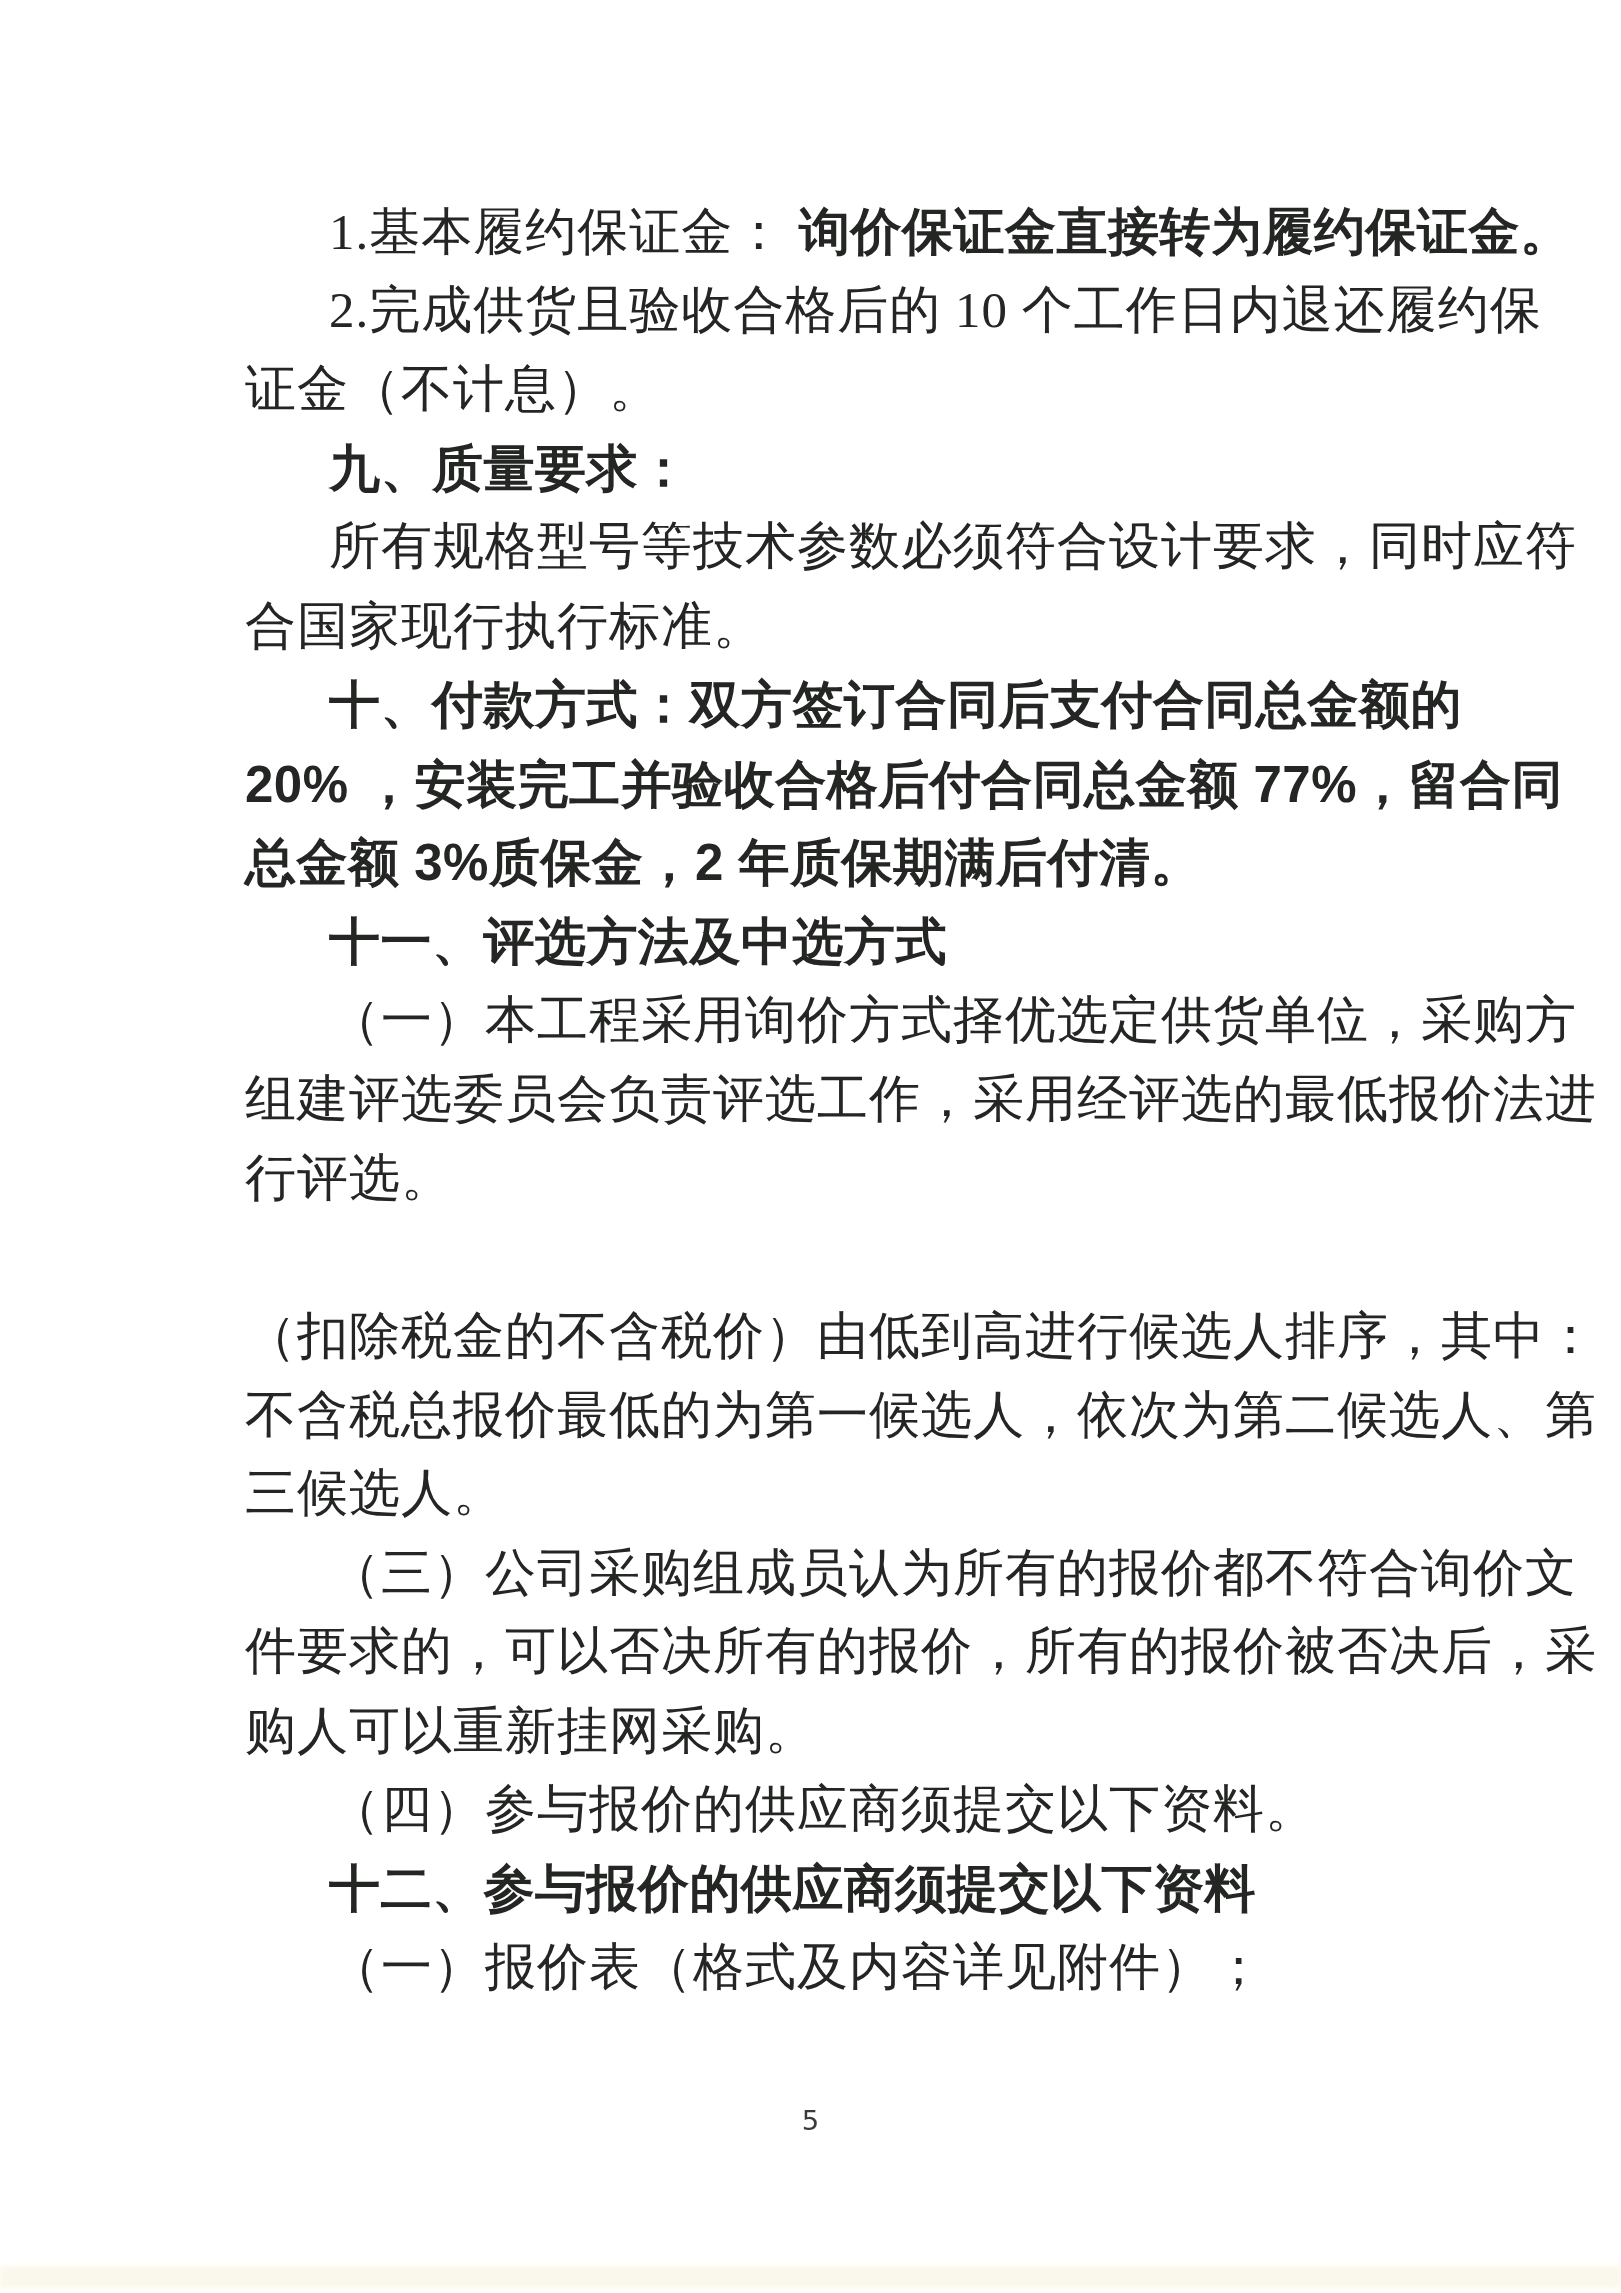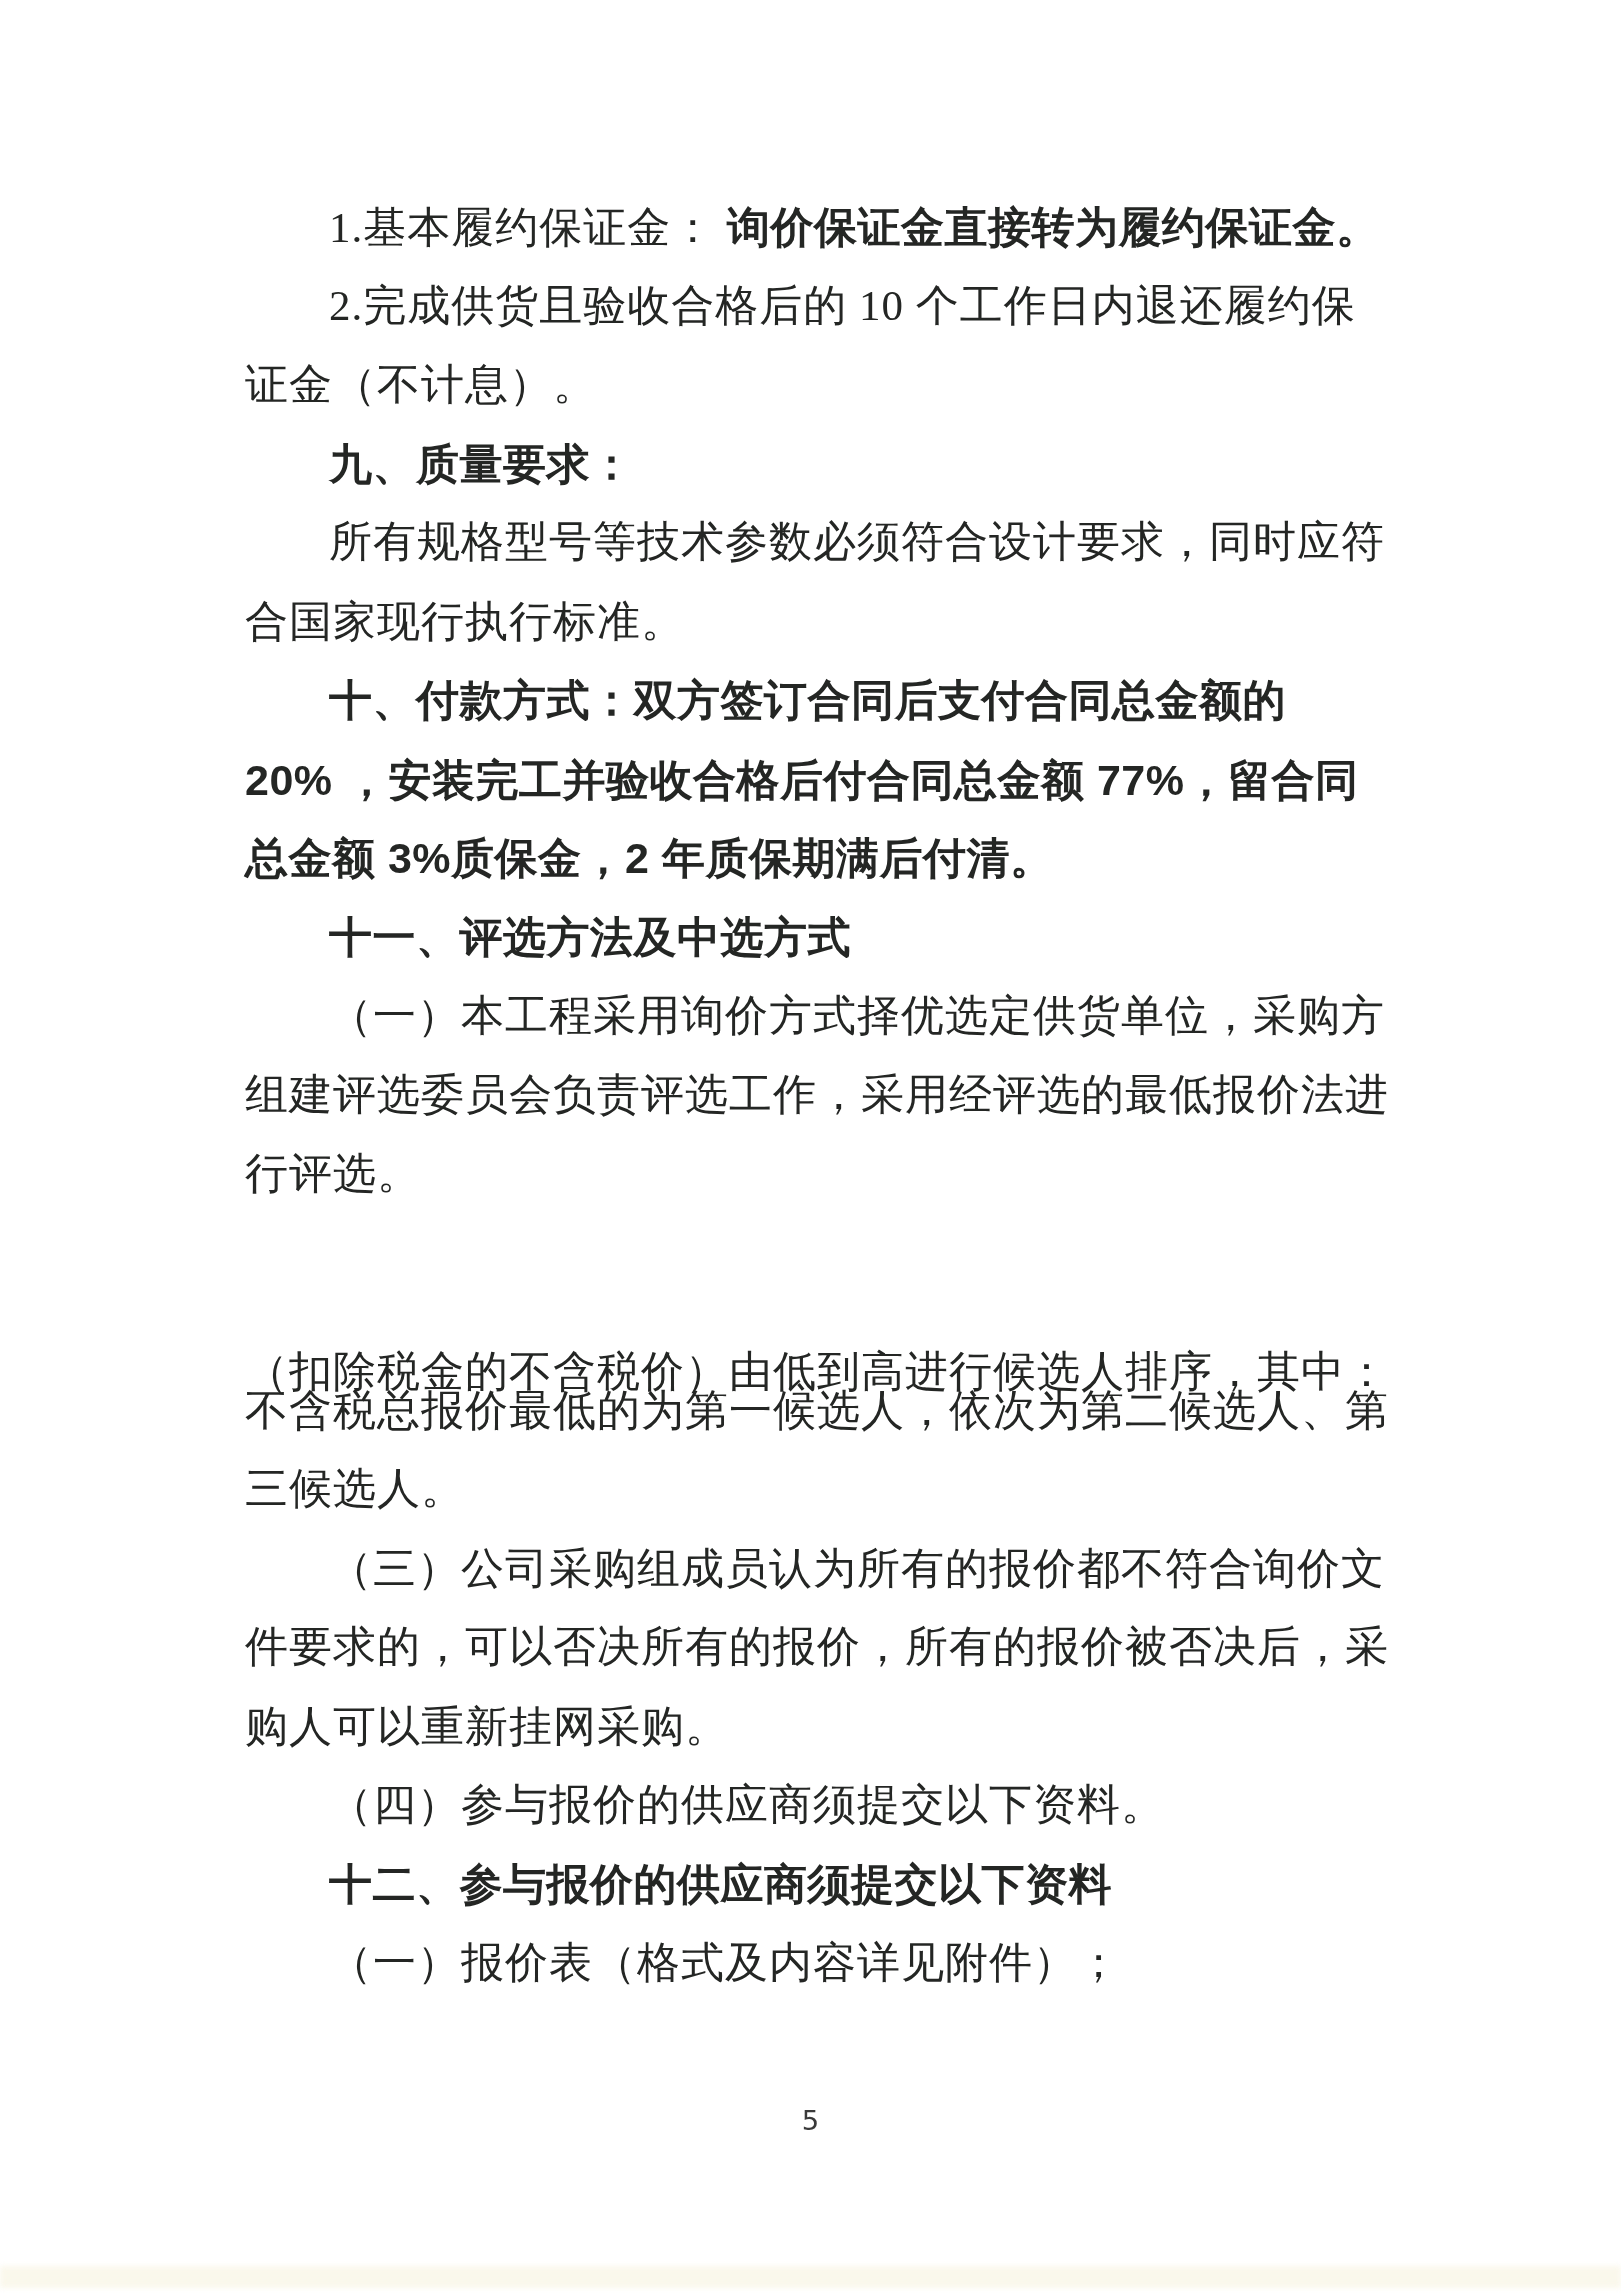--- a/index.html
+++ b/index.html
@@ -21,21 +21,21 @@
     position: absolute;
     left: 0;
     top: 0;
     width: 100%;
     height: 100%;
   }
   .line {
     position: absolute;
     left: 245px;
     width: 1176px;
-    font-size: 43px;
+    font-size: 51px;
     line-height: 1.12;
     letter-spacing: 1px;
     white-space: nowrap;
   }
   .line.indent {
     left: 329px;
     width: 1092px;
   }
   .seg {
     font-weight: 400;
@@ -78,21 +78,21 @@
       <div class="line indent" style="top: 440px;"><span class="seg bold">九、质量要求：</span></div>
       <div class="line indent" style="top: 518px;"><span class="seg">所有规格型号等技术参数必须符合设计要求，同时应符</span></div>
       <div class="line" style="top: 598px;"><span class="seg">合国家现行执行标准。</span></div>
       <div class="line indent" style="top: 676px;"><span class="seg bold">十、付款方式：双方签订合同后支付合同总金额的</span></div>
       <div class="line" style="top: 756px;"><span class="seg bold">20% ，安装完工并验收合格后付合同总金额 77%，留合同</span></div>
       <div class="line" style="top: 834px;"><span class="seg bold">总金额 3%质保金，2 年质保期满后付清。</span></div>
       <div class="line indent" style="top: 913px;"><span class="seg bold">十一、评选方法及中选方式</span></div>
       <div class="line indent" style="top: 992px;"><span class="seg">（一）本工程采用询价方式择优选定供货单位，采购方</span></div>
       <div class="line" style="top: 1071px;"><span class="seg">组建评选委员会负责评选工作，采用经评选的最低报价法进</span></div>
       <div class="line" style="top: 1150px;"><span class="seg">行评选。</span></div>
-      <div class="line" style="top: 1308px; margin-top: 40px;"><span class="seg">（扣除税金的不含税价）由低到高进行候选人排序，其中：</span></div>
+      <div class="line" style="top: 1308px;"><span class="seg">（扣除税金的不含税价）由低到高进行候选人排序，其中：</span></div>
       <div class="line" style="top: 1387px;"><span class="seg">不含税总报价最低的为第一候选人，依次为第二候选人、第</span></div>
       <div class="line" style="top: 1465px;"><span class="seg">三候选人。</span></div>
       <div class="line indent" style="top: 1545px;"><span class="seg">（三）公司采购组成员认为所有的报价都不符合询价文</span></div>
       <div class="line" style="top: 1623px;"><span class="seg">件要求的，可以否决所有的报价，所有的报价被否决后，采</span></div>
       <div class="line" style="top: 1703px;"><span class="seg">购人可以重新挂网采购。</span></div>
       <div class="line indent" style="top: 1781px;"><span class="seg">（四）参与报价的供应商须提交以下资料。</span></div>
       <div class="line indent" style="top: 1860px;"><span class="seg bold">十二、参与报价的供应商须提交以下资料</span></div>
       <div class="line indent" style="top: 1939px;"><span class="seg">（一）报价表（格式及内容详见附件）；</span></div>
     </div>
   <div id="page-number">5</div>

